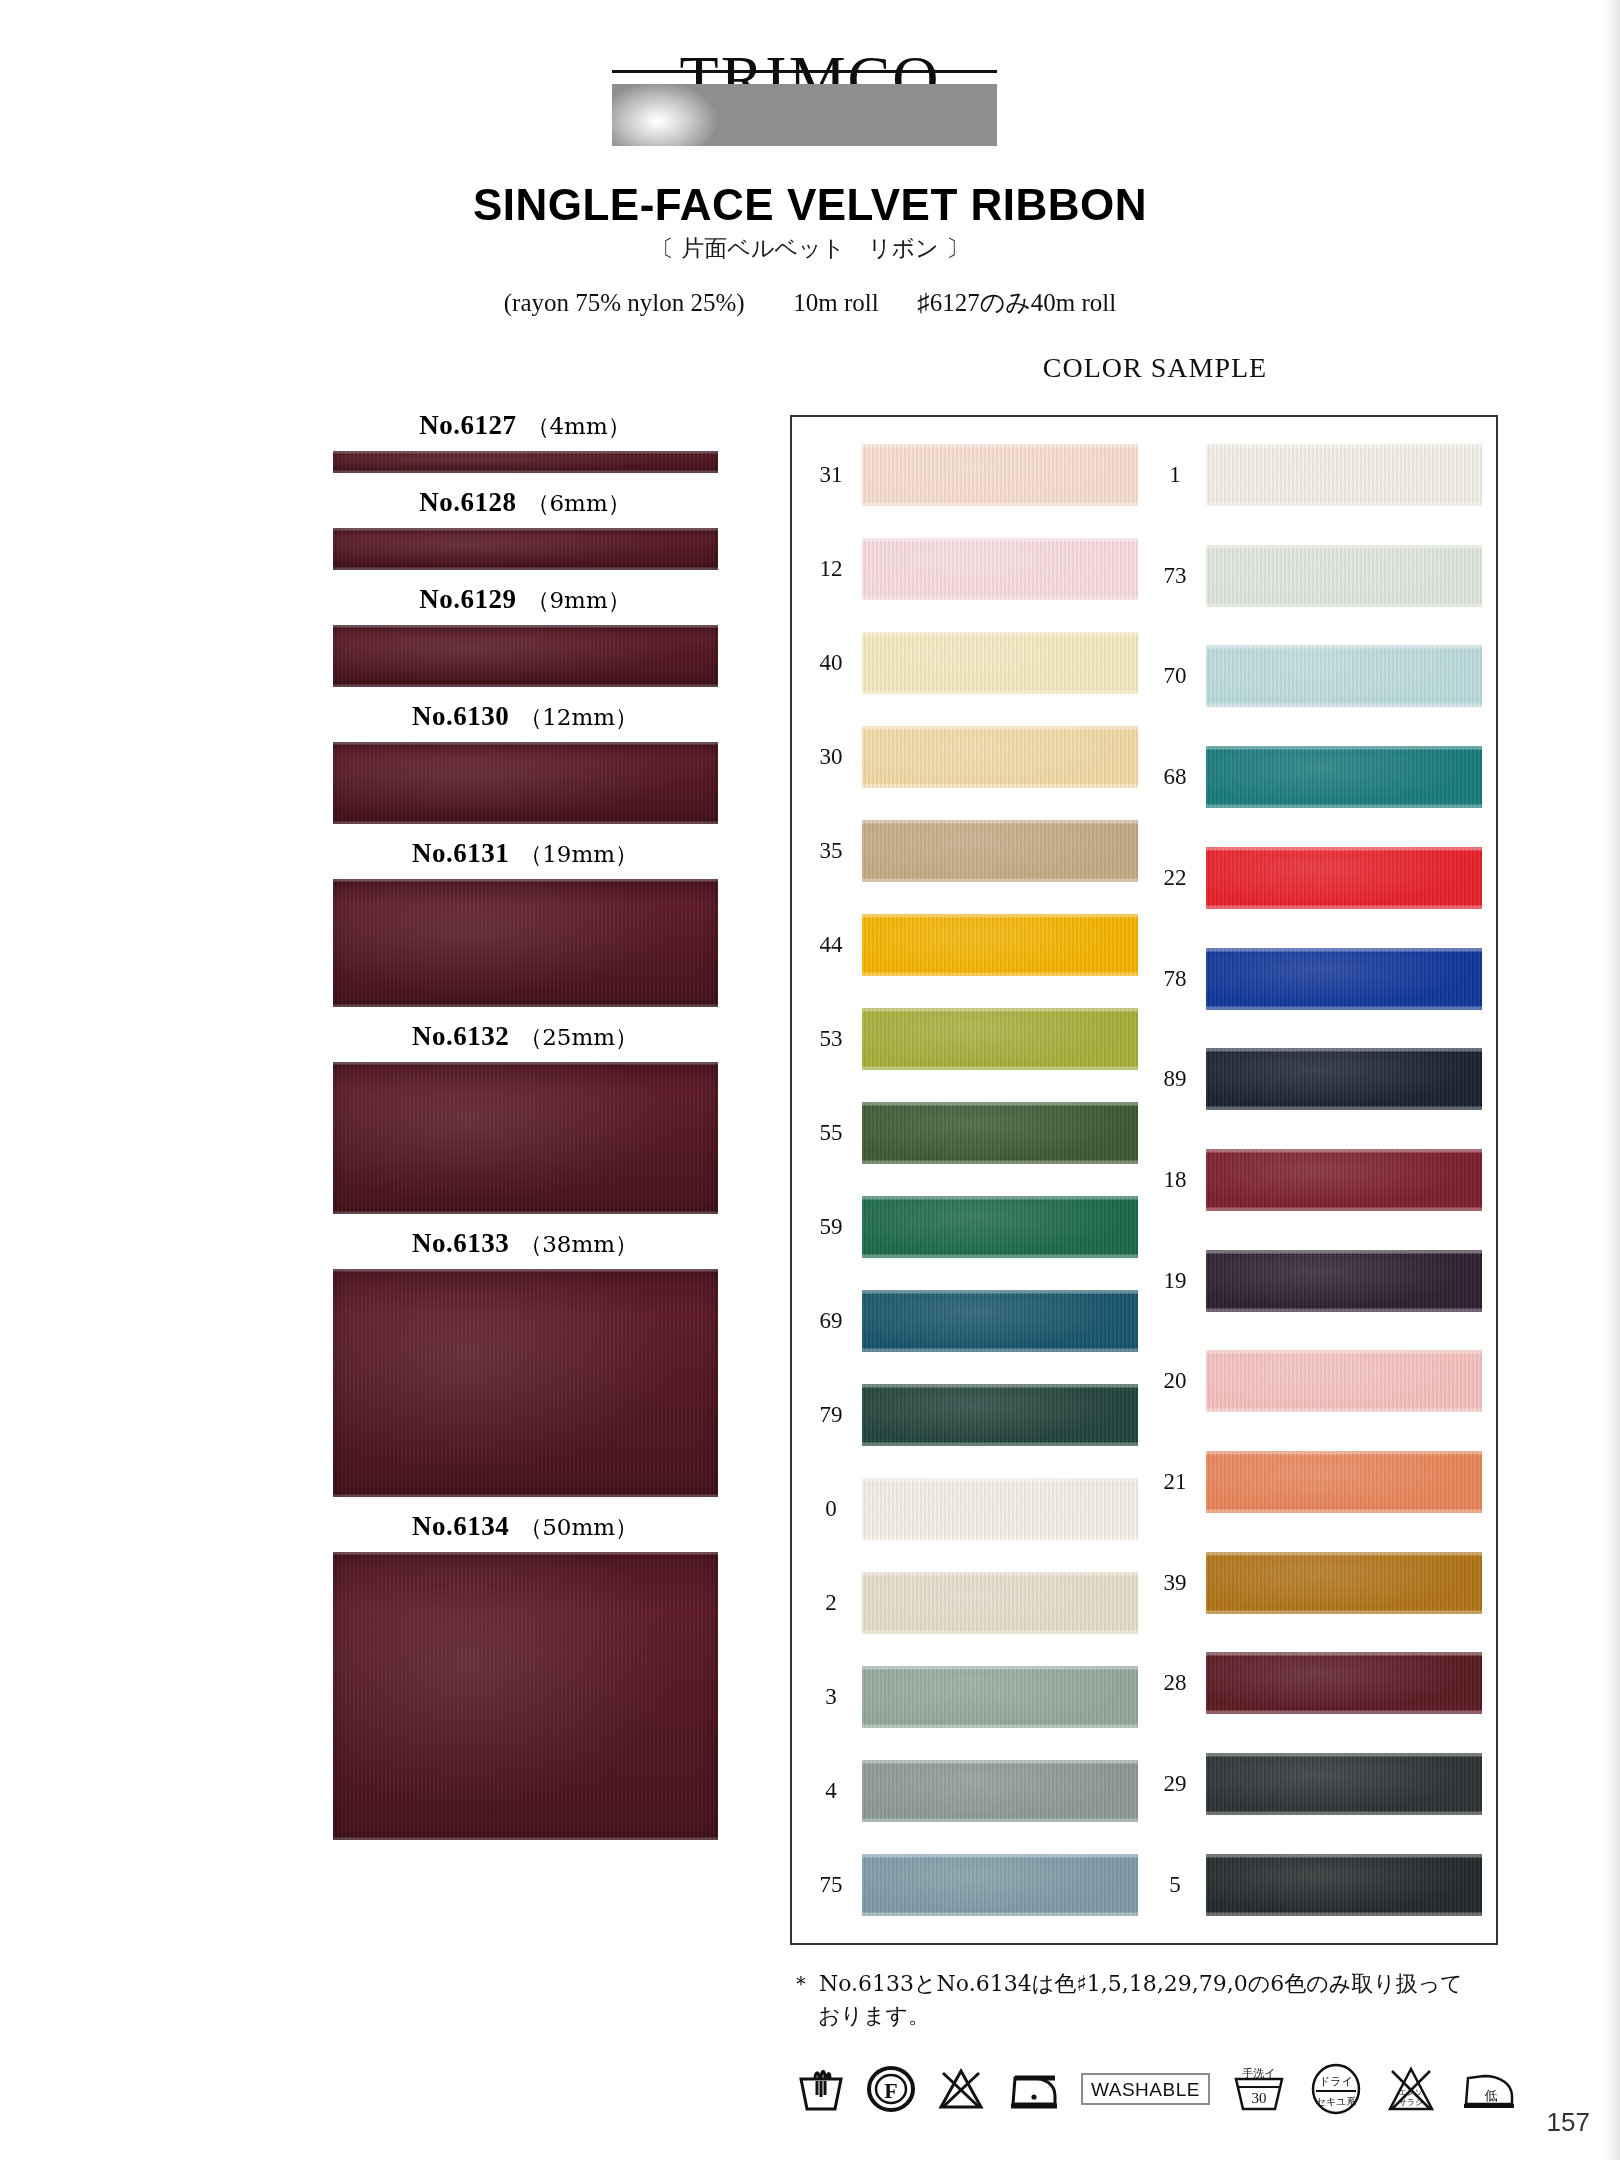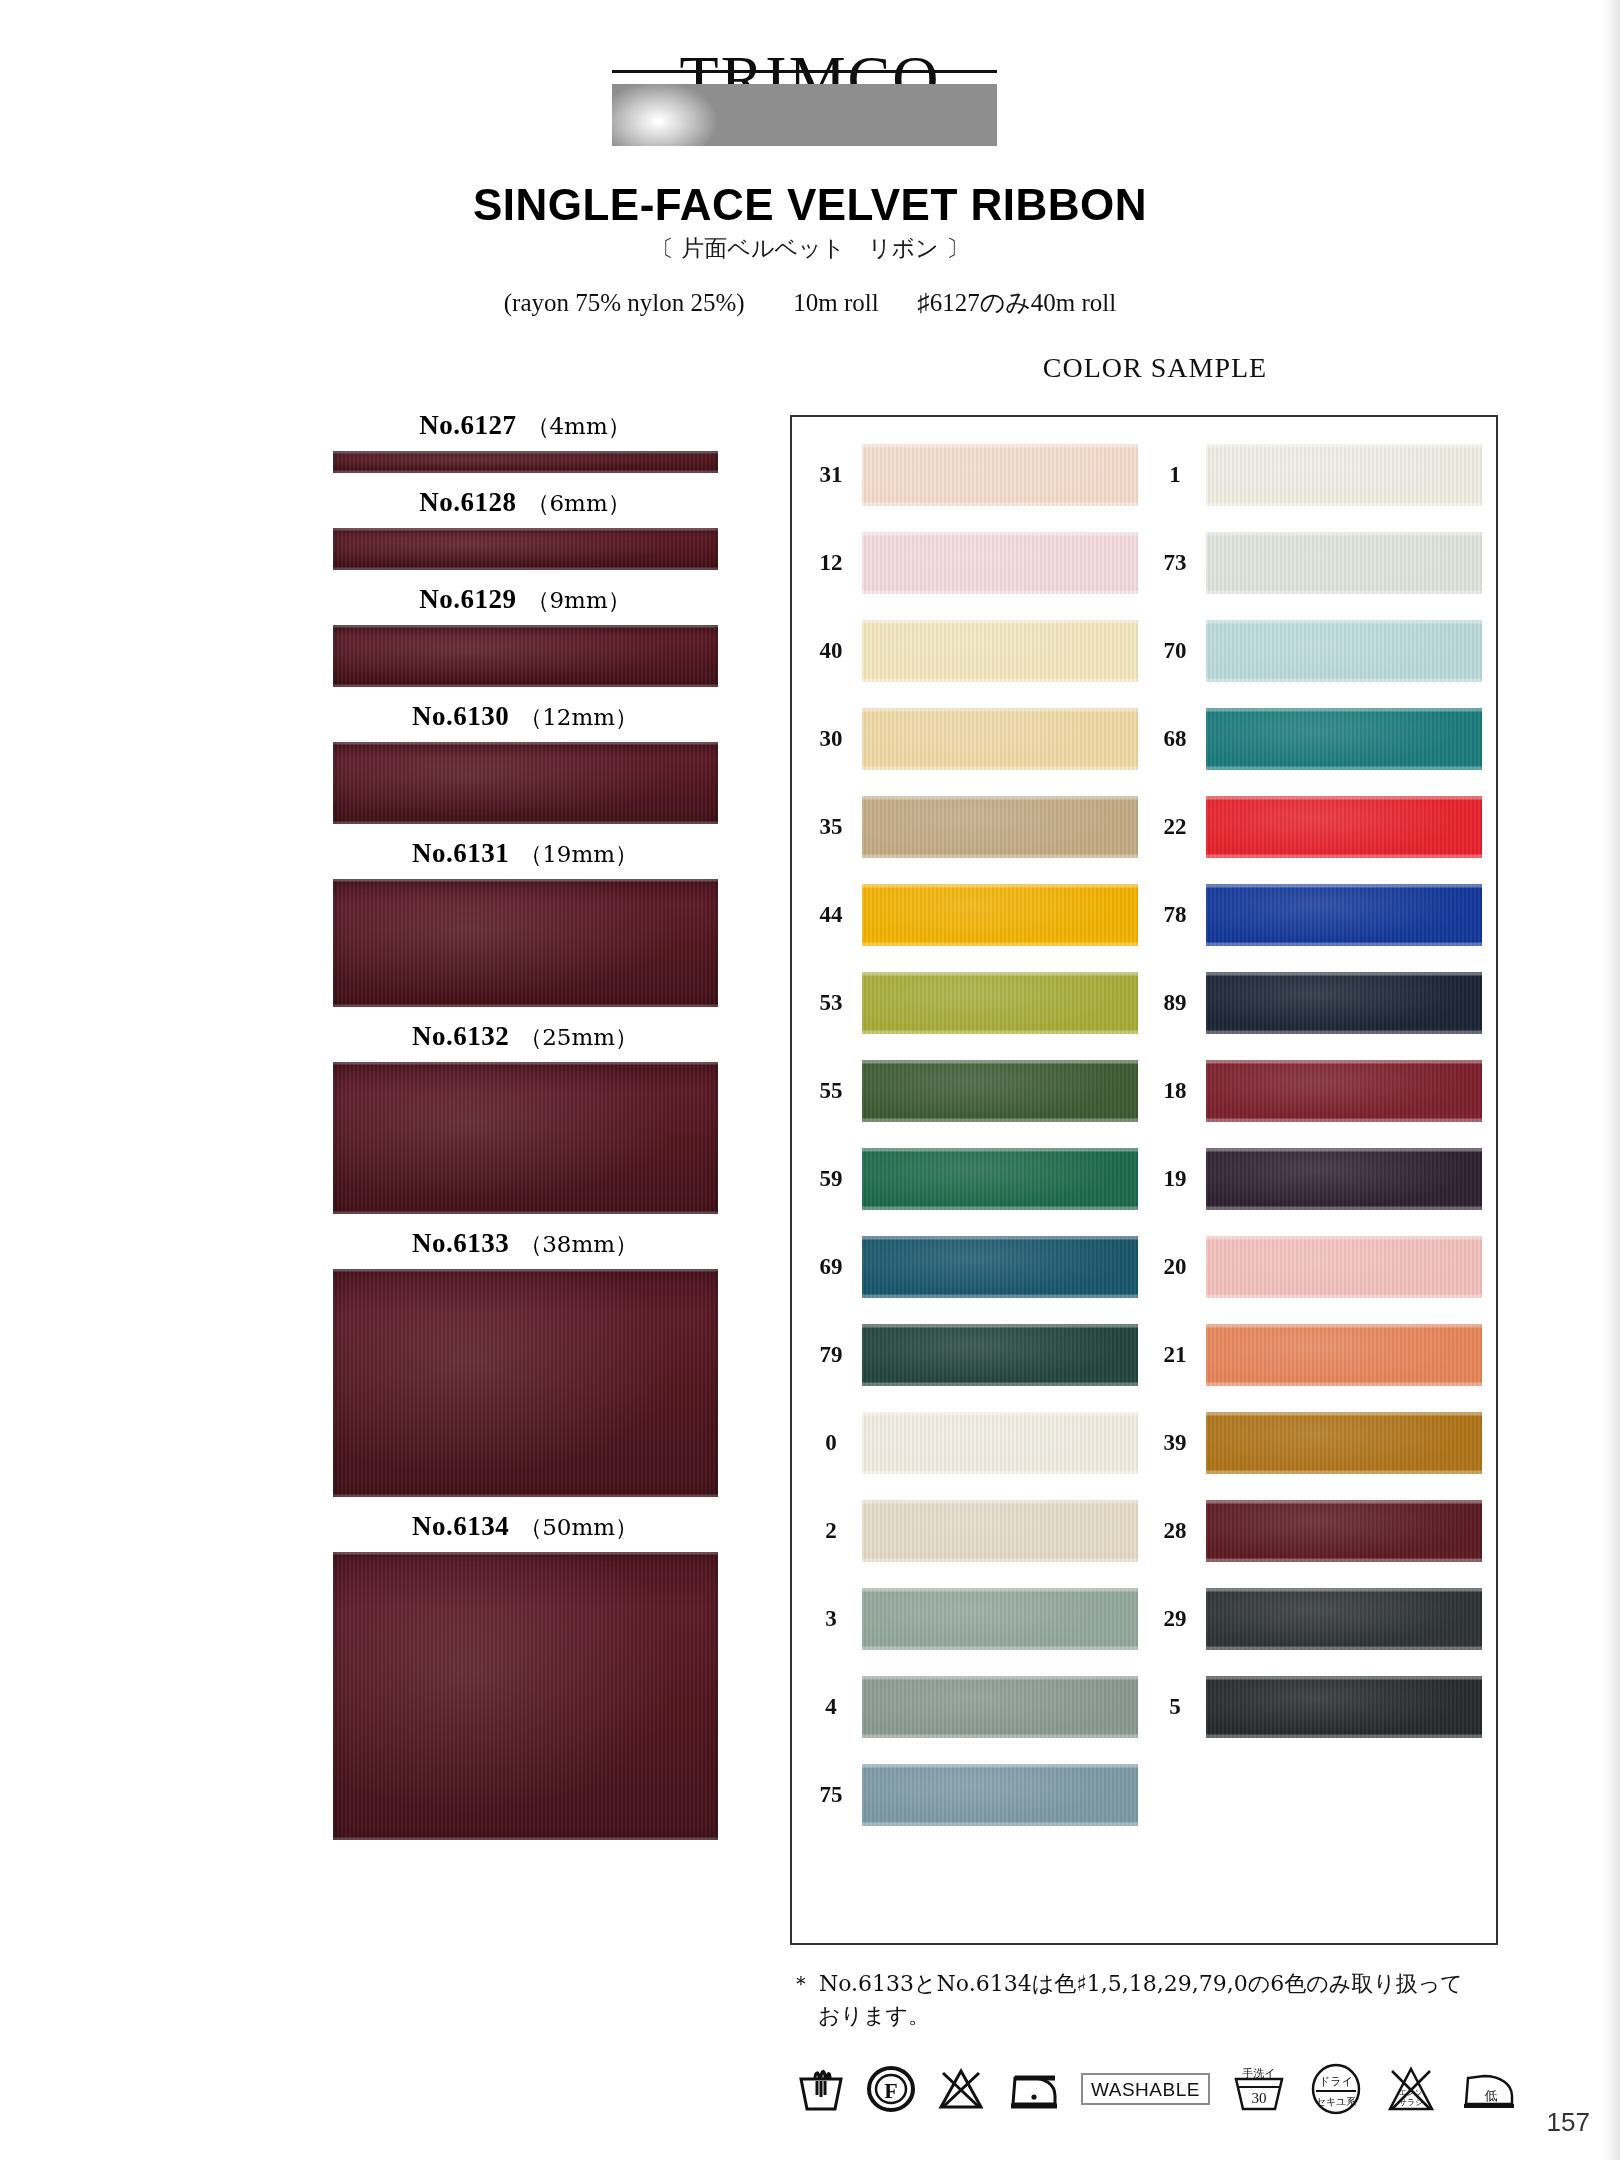--- a/index.html
+++ b/index.html
@@ -164,21 +164,21 @@
     position: absolute;
     inset: 0;
     display: flex;
     padding: 14px 8px;
     box-sizing: border-box;
   }
   .cs-col {
     flex: 1 1 50%;
     display: flex;
     flex-direction: column;
-    font-weight: bold;
+    justify-content: space-between;
   }
   .cs-row {
     display: flex;
     align-items: center;
     height: 88px;
   }
   .cs-num {
     width: 62px;
     text-align: center;
     font-size: 23px;

